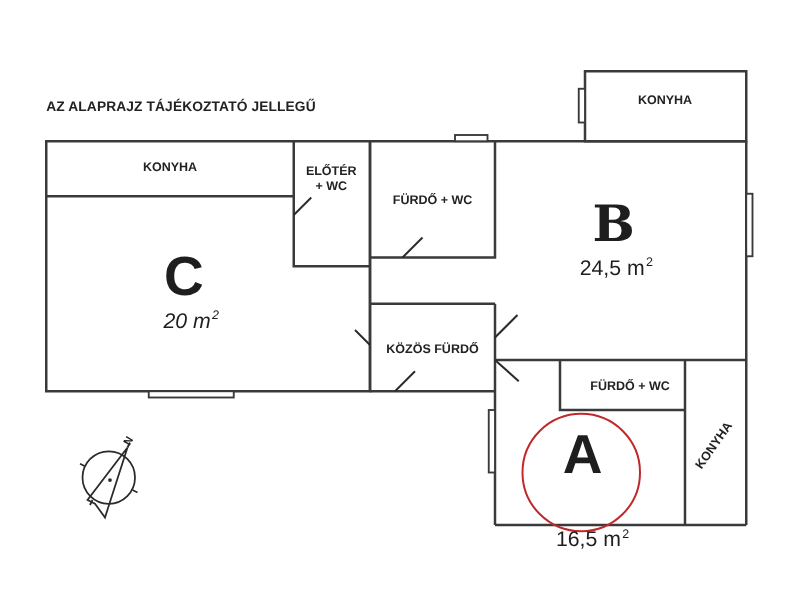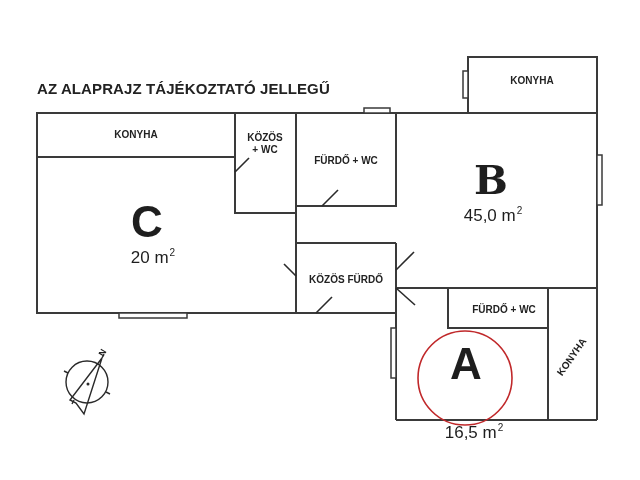--- a/index.html
+++ b/index.html
@@ -1,18 +1,18 @@
 <!DOCTYPE html>
 <html><head>
 <meta charset="utf-8">
 <style>
   html, body { margin: 0; padding: 0; background: #ffffff; }
   body { width: 640px; height: 480px; position: relative; overflow: hidden;
          font-family: "Liberation Sans", "DejaVu Sans", sans-serif; color: #1e1e1e; }
-  .note { position: absolute; left: 37px; top: 80px; font-size: 15px; font-weight: 700;
+  .note { position: absolute; left: 37px; top: 80px; font-size: 11px; font-weight: 700;
           letter-spacing: 0.1px; color: #222; white-space: nowrap; }
   svg.plan { position: absolute; left: 0; top: 0; }
   .lbl { position: absolute; font-weight: 700; font-size: 10px; color: #222;
          text-align: center; white-space: nowrap; transform: translate(-50%, -50%); line-height: 1.2; }
   .big { position: absolute; transform: translate(-50%, -50%); color: #1e1e1e; font-weight: 700; line-height: 1; }
   .letter-c { font-family: "Liberation Sans", sans-serif; font-size: 44px; }
   .letter-b { font-family: "DejaVu Serif", serif; font-size: 40px; font-weight: 900; }
   .letter-a { font-family: "Liberation Sans", sans-serif; font-size: 44px; }
   .area { position: absolute; transform: translate(-50%, -50%); font-size: 17px; font-weight: 500; color: #1e1e1e; white-space: nowrap; }
   .area sup { font-size: 10px; vertical-align: 7px; margin-left: 1px; }
@@ -80,29 +80,29 @@
     <line x1="74" y1="400" x2="72" y2="404"></line>
     <polyline points="102,358 84,414 76,403 70,400 102,358"></polyline>
     <line x1="102" y1="358" x2="104" y2="354"></line>
     <circle cx="88" cy="384" r="0.8" fill="#2a2a2a"></circle>
   </g>
   <text x="99" y="355" font-family="Liberation Sans, sans-serif" font-size="9" font-weight="700" fill="#222" transform="rotate(-60 103 352)">N</text>
 </svg>
 
 <div class="lbl" style="left:136px;top:135px;">KONYHA</div>
 <div class="lbl" style="left:265px;top:144px;">
-  <div>KÖZÖS</div>
+  <div>ELŐTÉR</div>
   <div>+ WC</div>
 </div>
 <div class="big letter-c" style="left:147px;top:222px;">C</div>
-<div class="area" style="left:153px;top:257px;"><span>20 m</span><sup>2</sup></div>
+<div class="area" style="left:153px;top:257px;font-style:italic;"><span>20 m</span><sup>2</sup></div>
 
 <div class="lbl" style="left:532px;top:81px;">KONYHA</div>
 <div class="lbl" style="left:346px;top:161px;">FÜRDŐ + WC</div>
 <div class="big letter-b" style="left:491px;top:180px;">B</div>
-<div class="area" style="left:493px;top:215px;"><span>45,0 m</span><sup>2</sup></div>
+<div class="area" style="left:493px;top:215px;"><span>24,5 m</span><sup>2</sup></div>
 
 <div class="lbl" style="left:346px;top:280px;">KÖZÖS FÜRDŐ</div>
 
 <div class="lbl" style="left:504px;top:310px;">FÜRDŐ + WC</div>
 <div class="lbl rot" style="left:572px;top:357px;">KONYHA</div>
 <div class="big letter-a" style="left:466px;top:364px;">A</div>
 <div class="area" style="left:474px;top:402px;margin-top:30px;"><span>16,5 m</span><sup>2</sup></div>
 
 </body></html>

